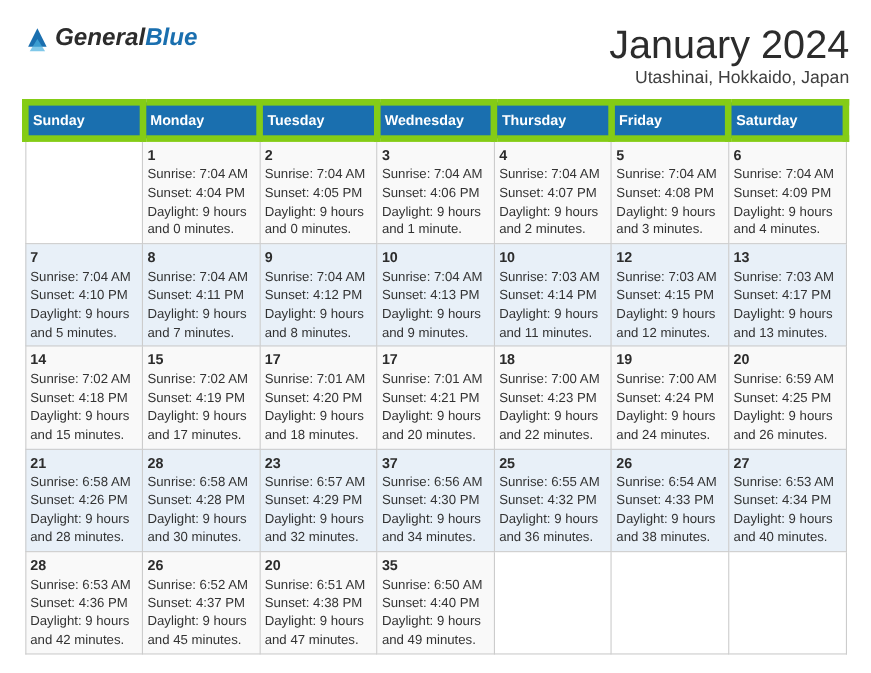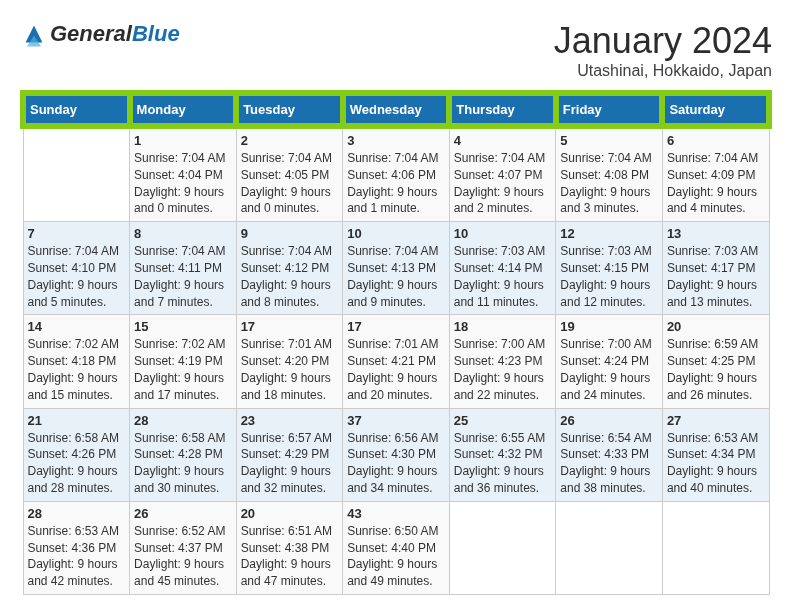--- a/index.html
+++ b/index.html
@@ -243,21 +243,21 @@
         </td>
         <td>
           <span class="day-number">26</span>
           <div class="day-info">Sunrise: 6:52 AM<br>Sunset: 4:37 PM<br>Daylight: 9 hours and 45 minutes.</div>
         </td>
         <td>
           <span class="day-number">20</span>
           <div class="day-info">Sunrise: 6:51 AM<br>Sunset: 4:38 PM<br>Daylight: 9 hours and 47 minutes.</div>
         </td>
         <td>
-          <span class="day-number">43</span>
+          <span class="day-number">35</span>
           <div class="day-info">Sunrise: 6:50 AM<br>Sunset: 4:40 PM<br>Daylight: 9 hours and 49 minutes.</div>
         </td>
         <td class="empty-cell"></td>
         <td class="empty-cell"></td>
         <td class="empty-cell"></td>
       </tr>
     </tbody>
 </table>
 
 </body></html>

